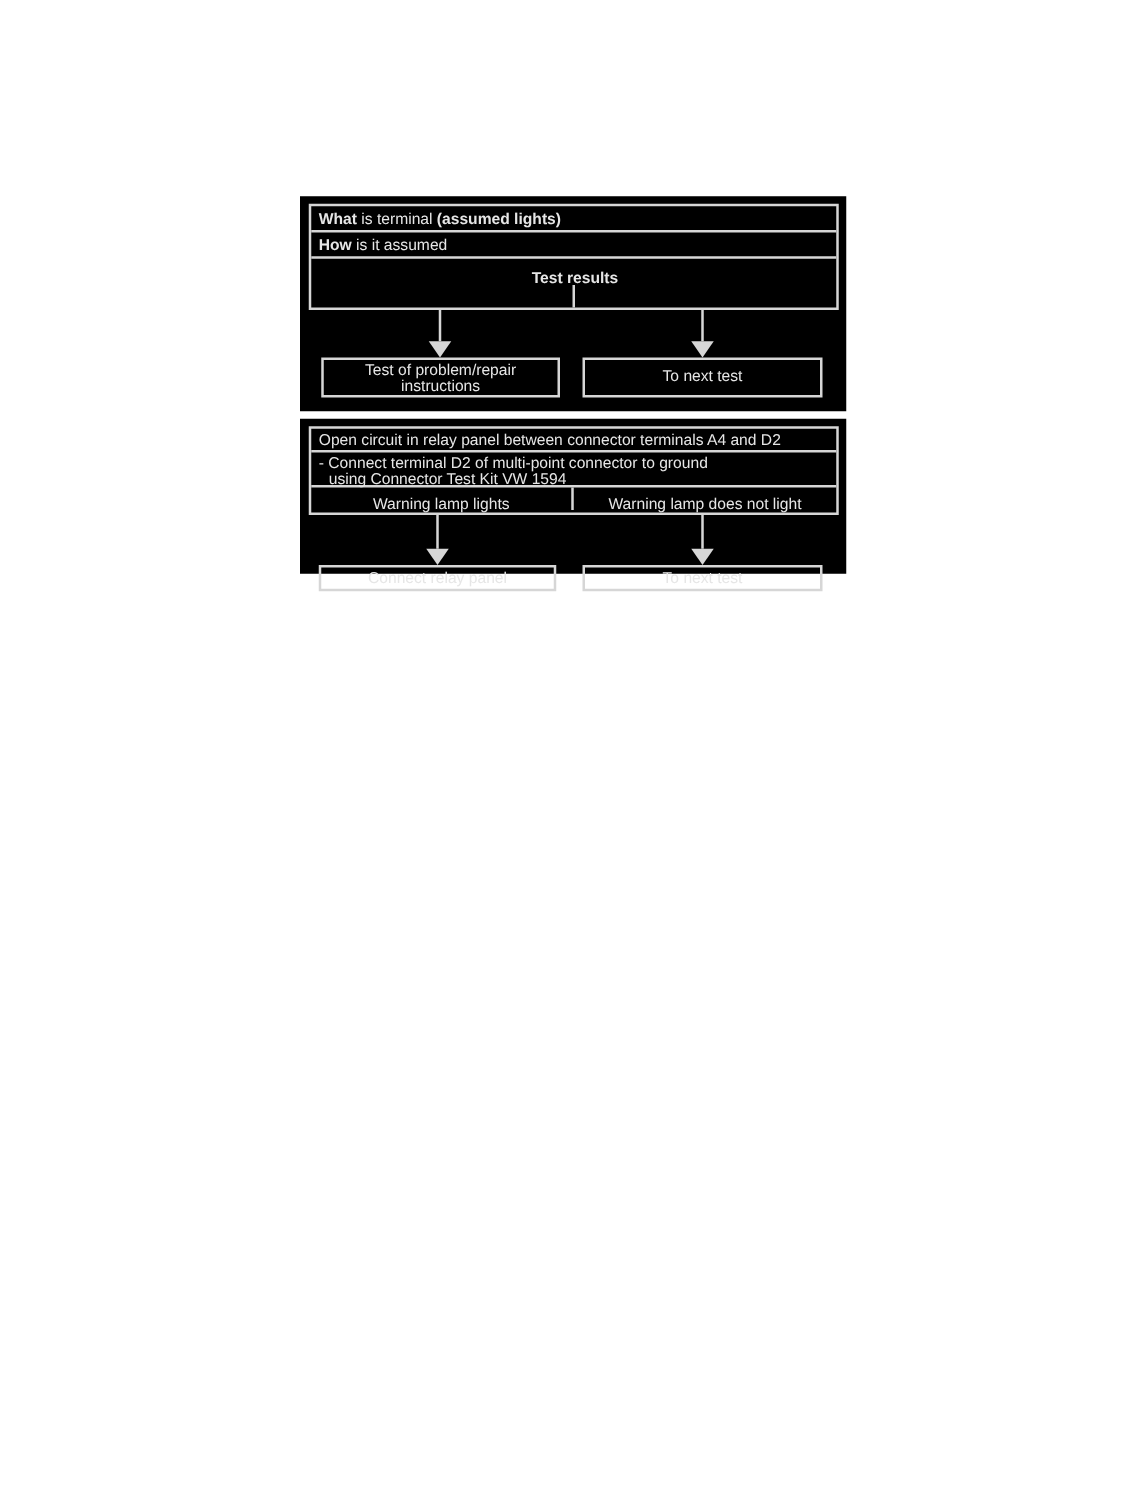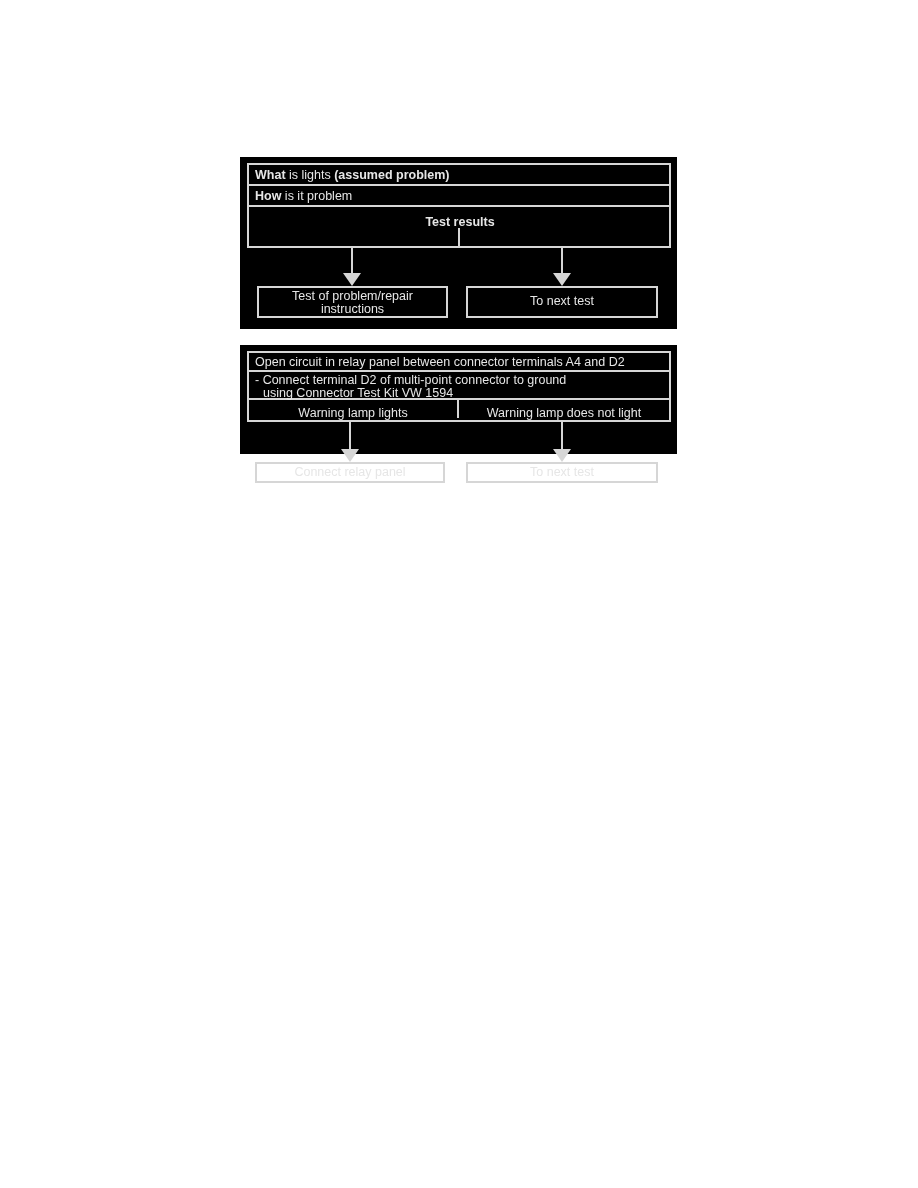--- a/index.html
+++ b/index.html
@@ -15,21 +15,21 @@
     font-family:"Liberation Sans", sans-serif;
     position:relative;
     overflow:hidden;
   }
   .panel{
     position:absolute;
     background:var(--panel-bg);
     color:var(--text);
   }
   #panel1{left:240px;top:157px;width:437px;height:172px;}
-  #panel2{left:240px;top:345px;width:437px;height:109px;}
+  #panel2{left:240px;top:335px;width:437px;height:124px;}
 
   .ibox{
     position:absolute;
     box-sizing:border-box;
     border:2px solid var(--line);
     font-size:12.5px;
     line-height:15px;
   }
   #panel1 .ibox{left:7px;top:6px;width:424px;height:85px;}
   #panel2 .ibox{left:7px;top:6px;width:424px;height:71px;}
@@ -88,24 +88,24 @@
   #panel2 .outbox-left{left:15px;width:190px;}
   #panel2 .outbox-right{left:226px;width:192px;}
   .b{font-weight:bold;margin-top:16px;}
 </style>
 </head>
 <body>
 
 <div class="panel" id="panel1">
   <div class="ibox">
     <div class="row row-what sep">
-      <span class="b">What</span><span> is lights </span><span class="b">(assumed problem)</span>
+      <span class="b">What</span><span> is terminal </span><span class="b">(assumed lights)</span>
     </div>
     <div class="row row-how sep">
-      <span class="b">How</span><span> is it problem</span>
+      <span class="b">How</span><span> is it assumed</span>
     </div>
     <div class="row row-results">
       <span>Test results</span>
       <div class="center-stem"></div>
     </div>
   </div>
 
   <div class="arrow arrow-left">
     <div class="arrow-stem"></div>
     <div class="arrow-head"></div>

